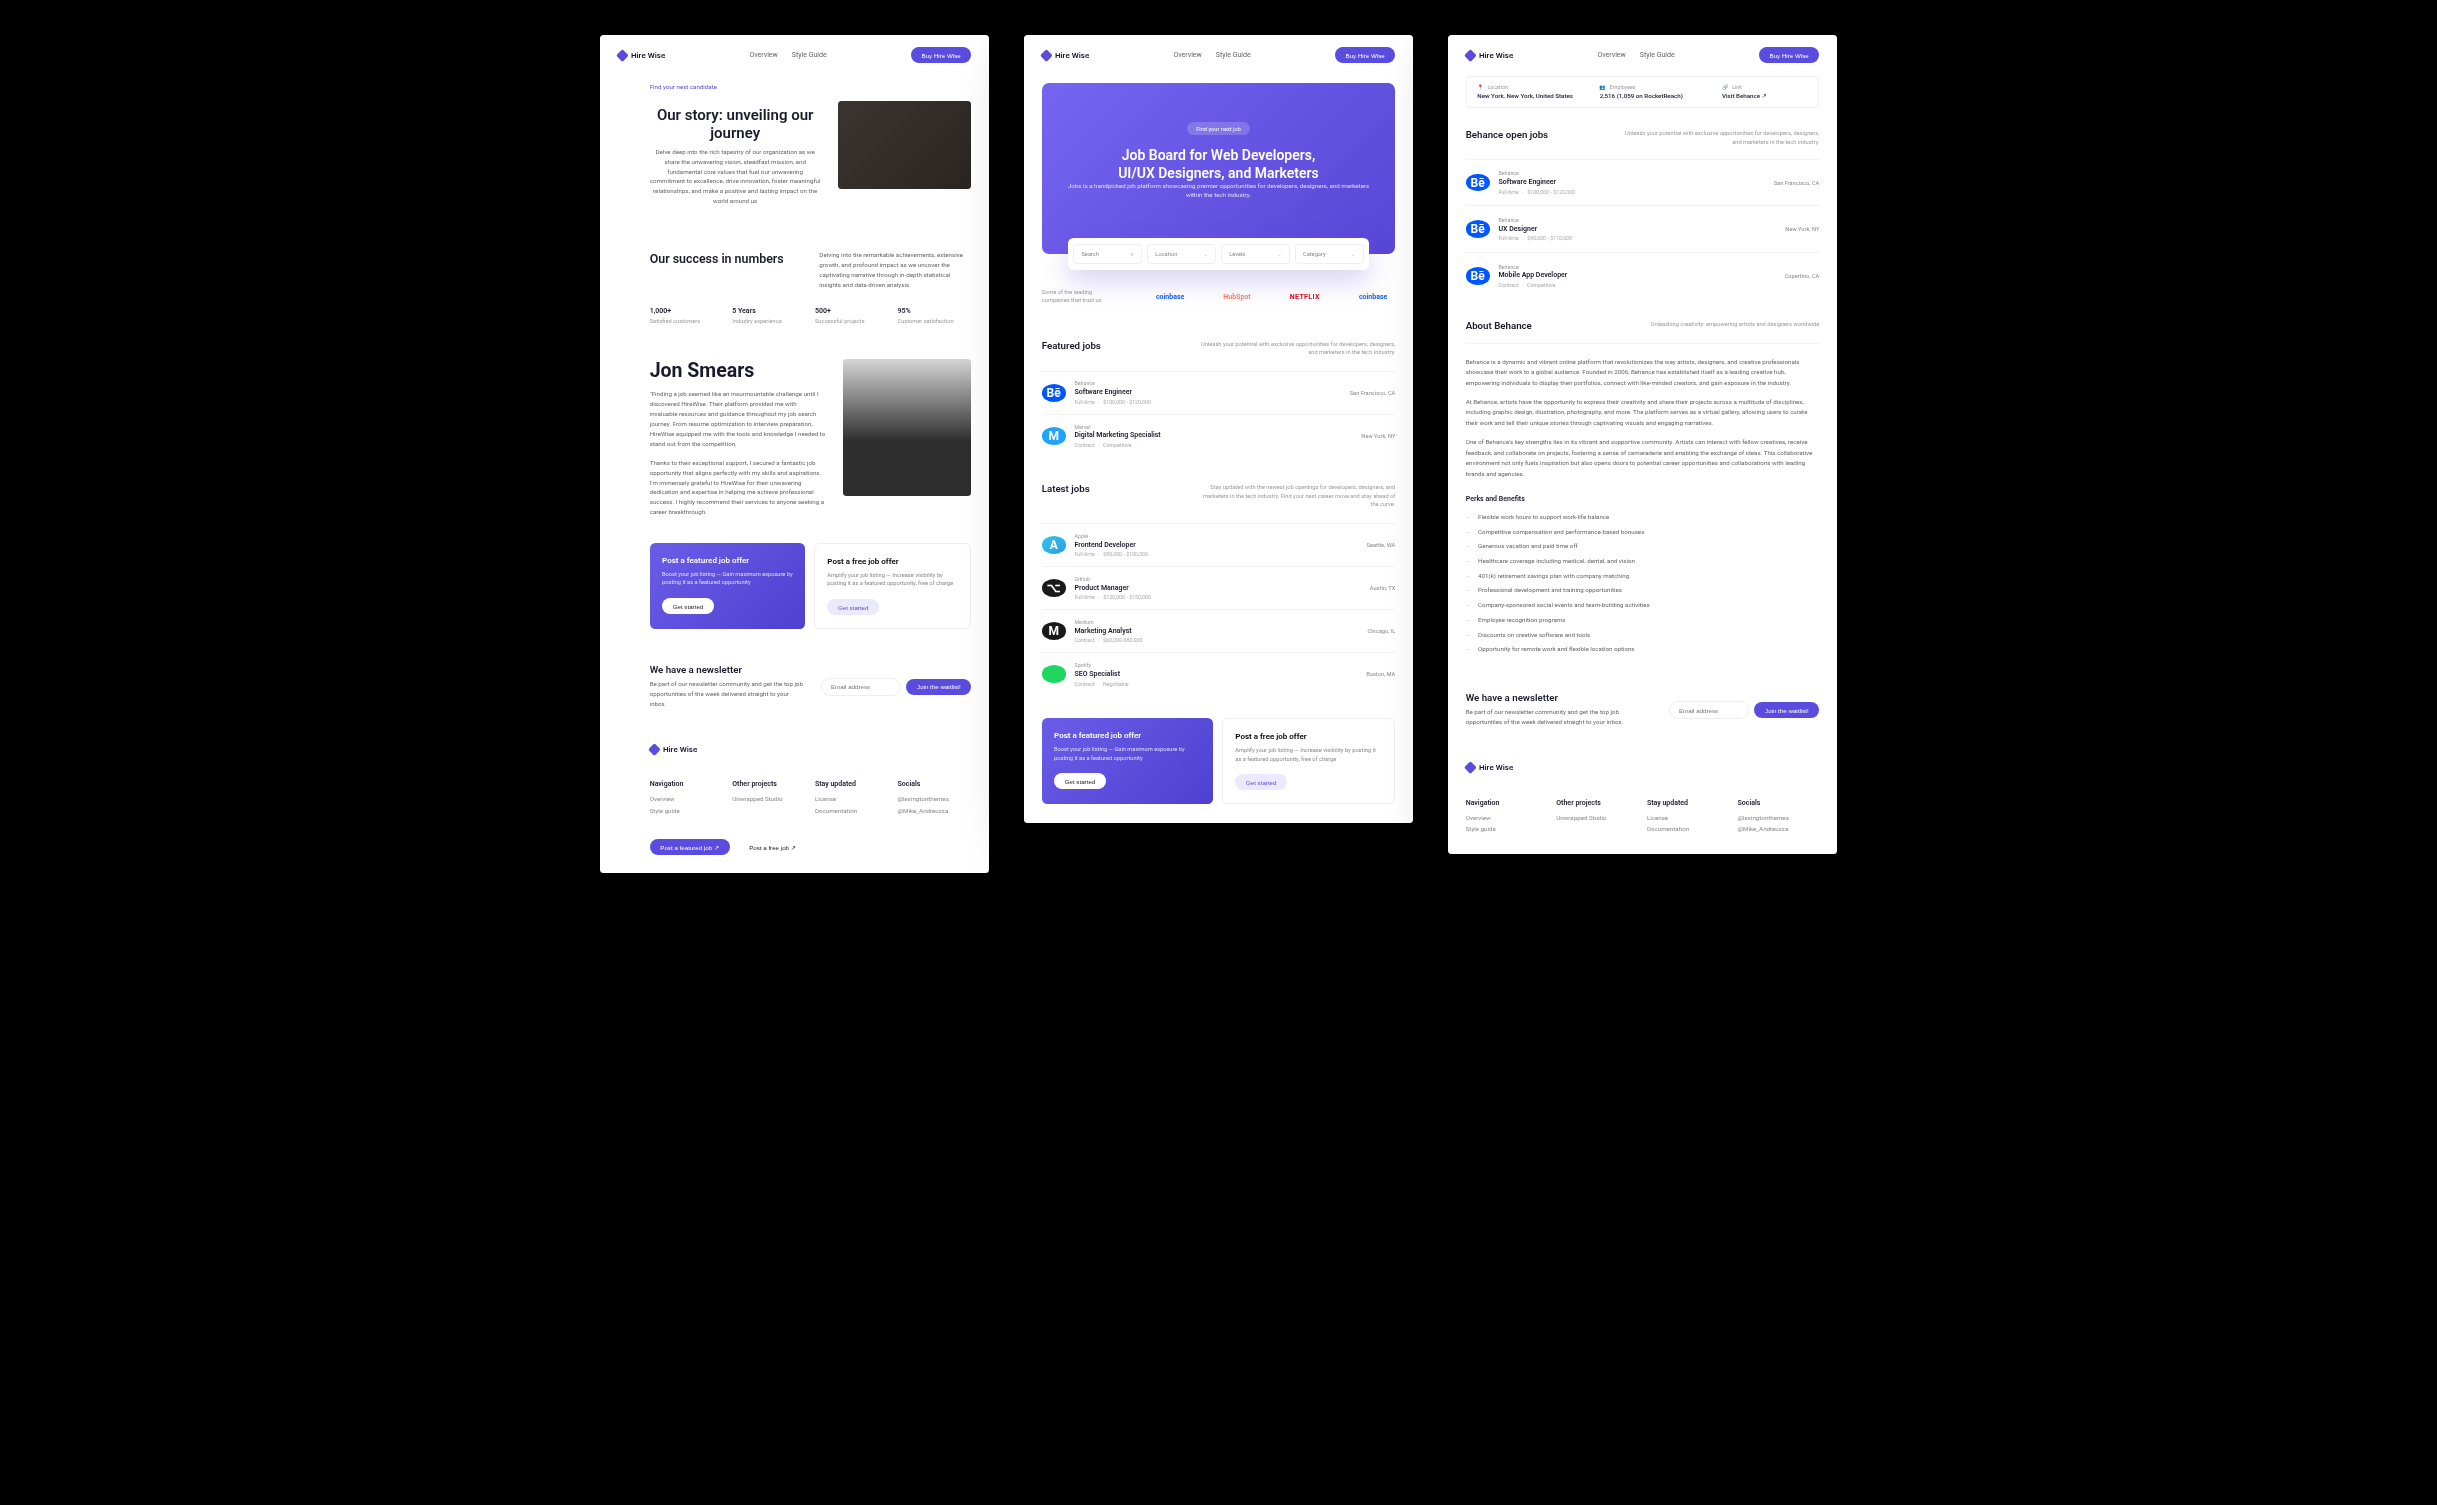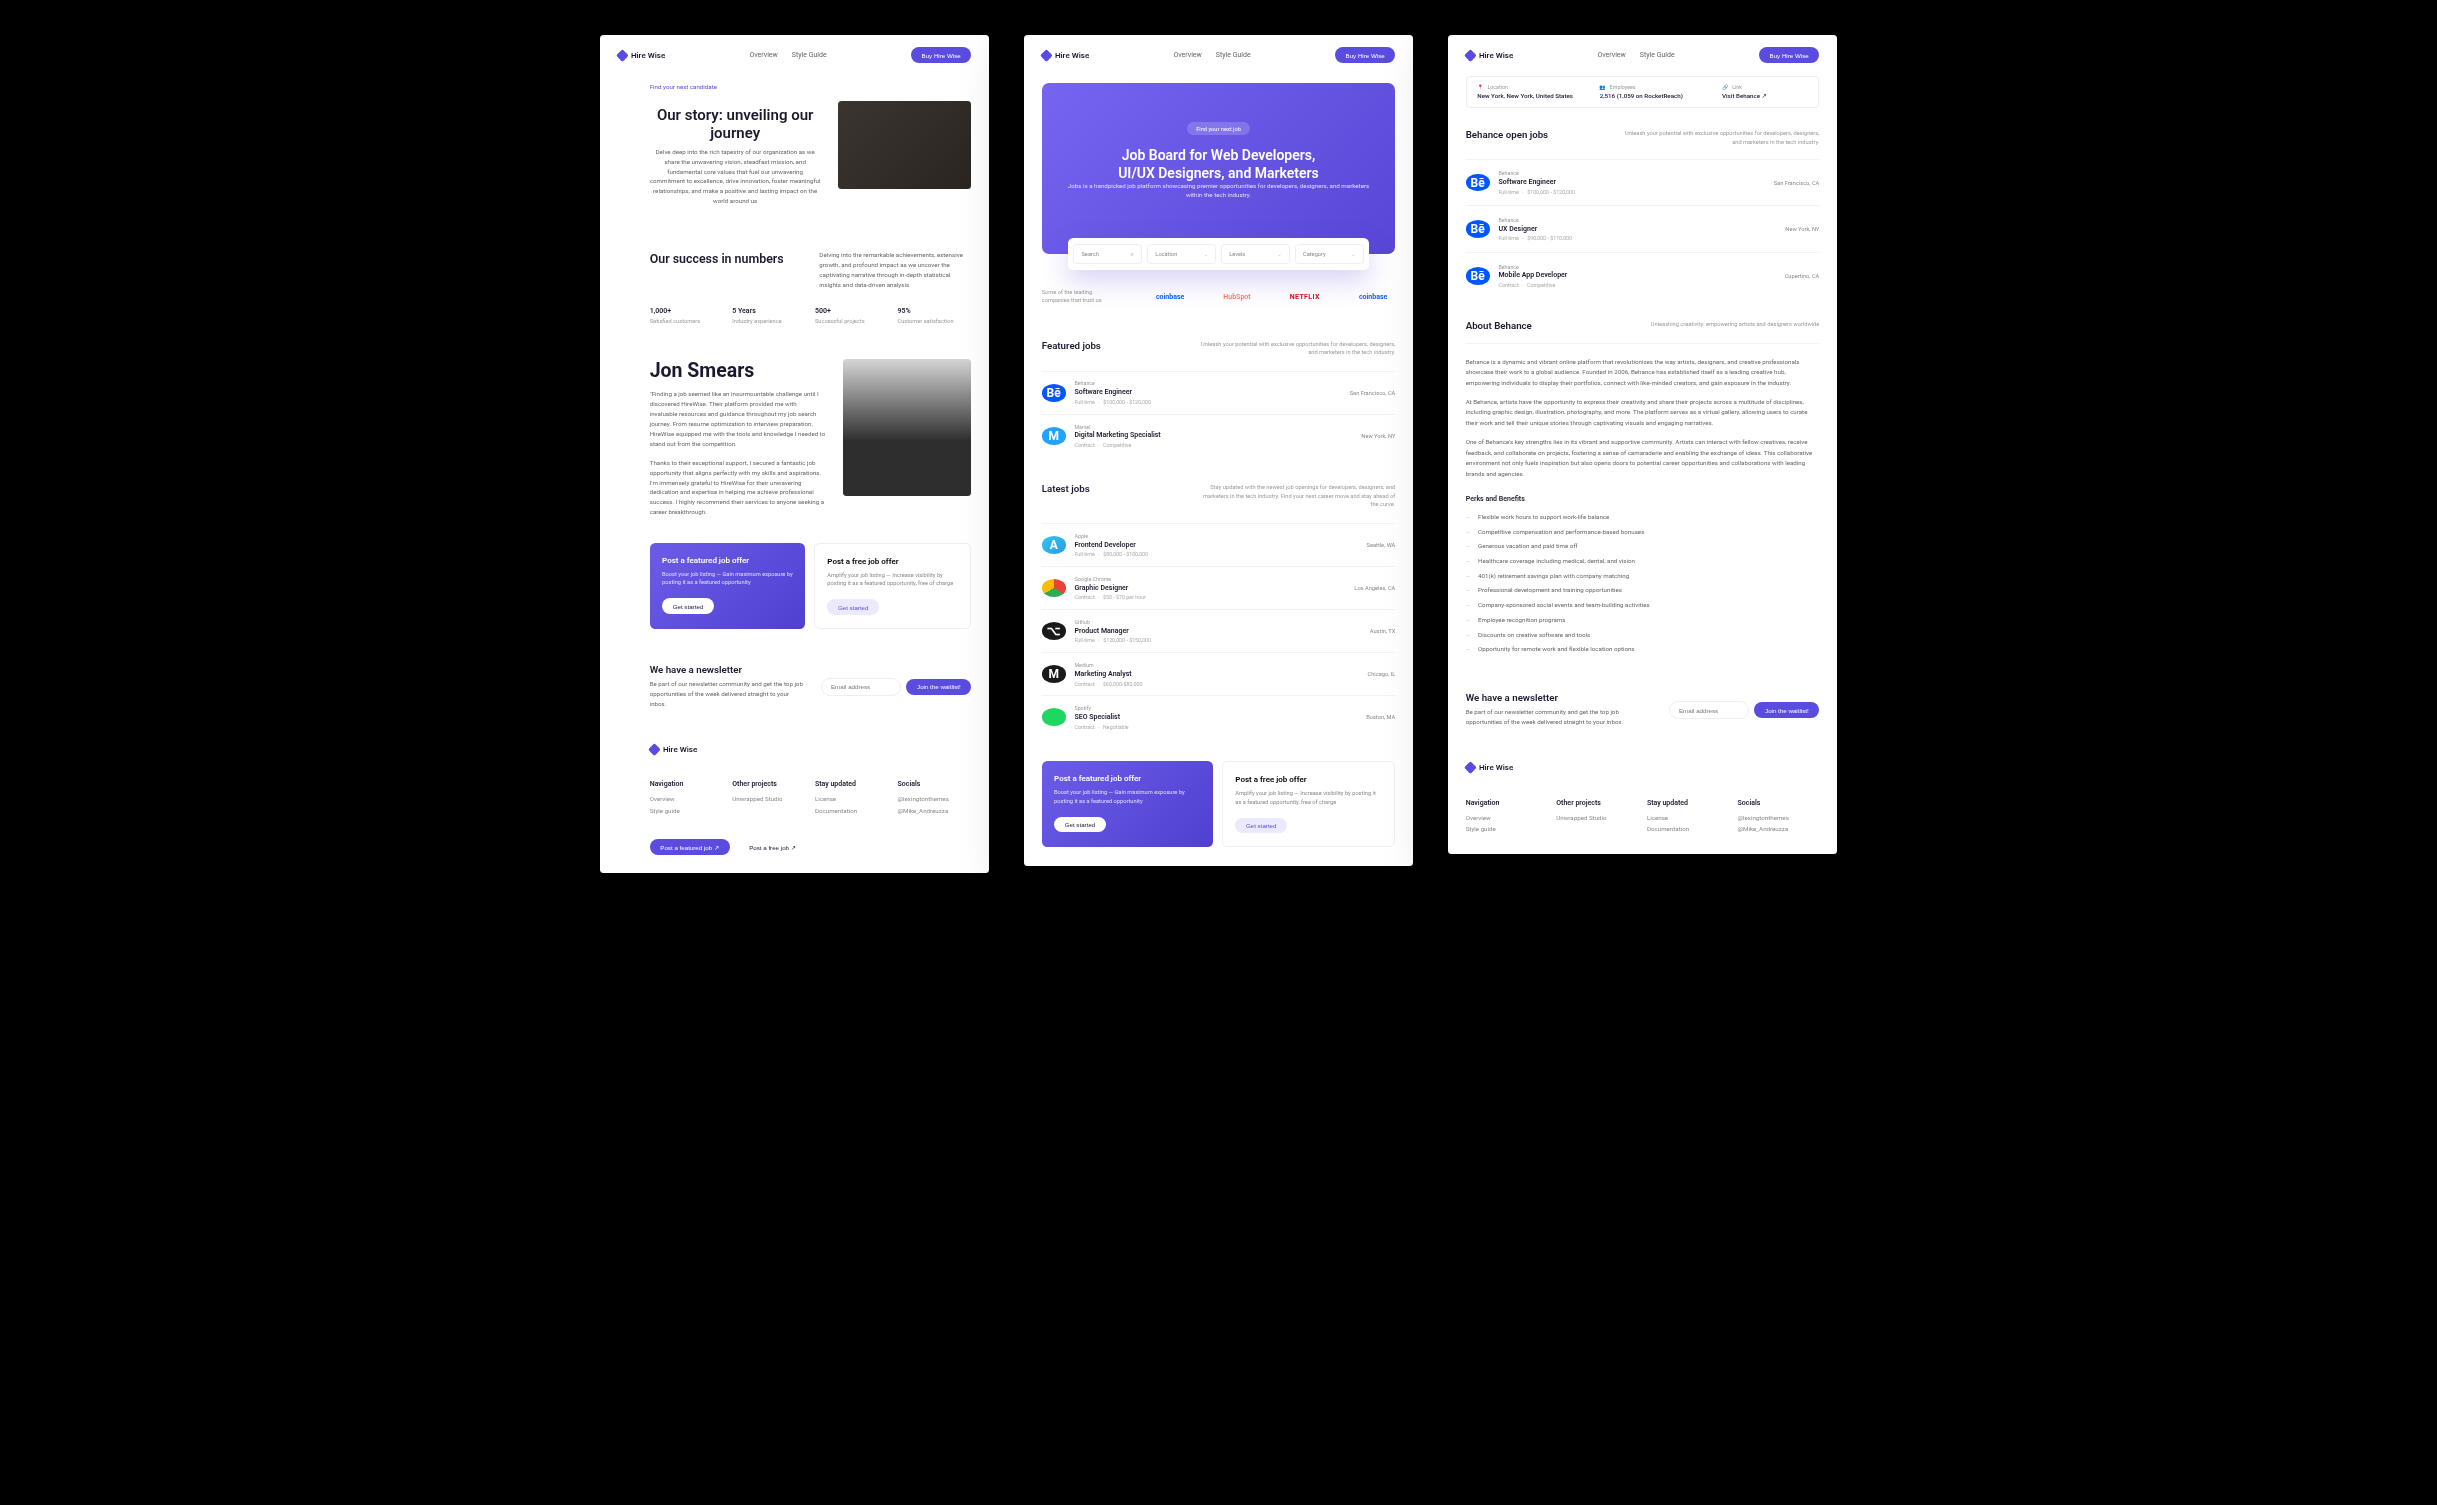--- a/index.html
+++ b/index.html
@@ -473,29 +473,20 @@
       <div class="job-card">
         <div class="job-icon" style="background:linear-gradient(135deg,#34c3f1,#2b9de0)">A</div>
         <div class="job-info">
           <div class="job-company">Apple</div>
           <div class="job-title">Frontend Developer</div>
           <div class="job-meta">Full-time<span class="dot"></span>$80,000 - $100,000</div>
         </div>
         <div class="job-location">Seattle, WA</div>
       </div>
       <div class="job-card">
-        <div class="job-icon" style="background:conic-gradient(#ea4335 0 120deg,#34a853 120deg 240deg,#fbbc05 240deg 360deg)"></div>
-        <div class="job-info">
-          <div class="job-company">Google Chrome</div>
-          <div class="job-title">Graphic Designer</div>
-          <div class="job-meta">Contract<span class="dot"></span>$50 - $70 per hour</div>
-        </div>
-        <div class="job-location">Los Angeles, CA</div>
-      </div>
-      <div class="job-card">
         <div class="job-icon" style="background:#1a1a1a">⌥</div>
         <div class="job-info">
           <div class="job-company">Github</div>
           <div class="job-title">Product Manager</div>
           <div class="job-meta">Full-time<span class="dot"></span>$120,000 - $150,000</div>
         </div>
         <div class="job-location">Austin, TX</div>
       </div>
       <div class="job-card">
         <div class="job-icon" style="background:#1a1a1a">M</div>

